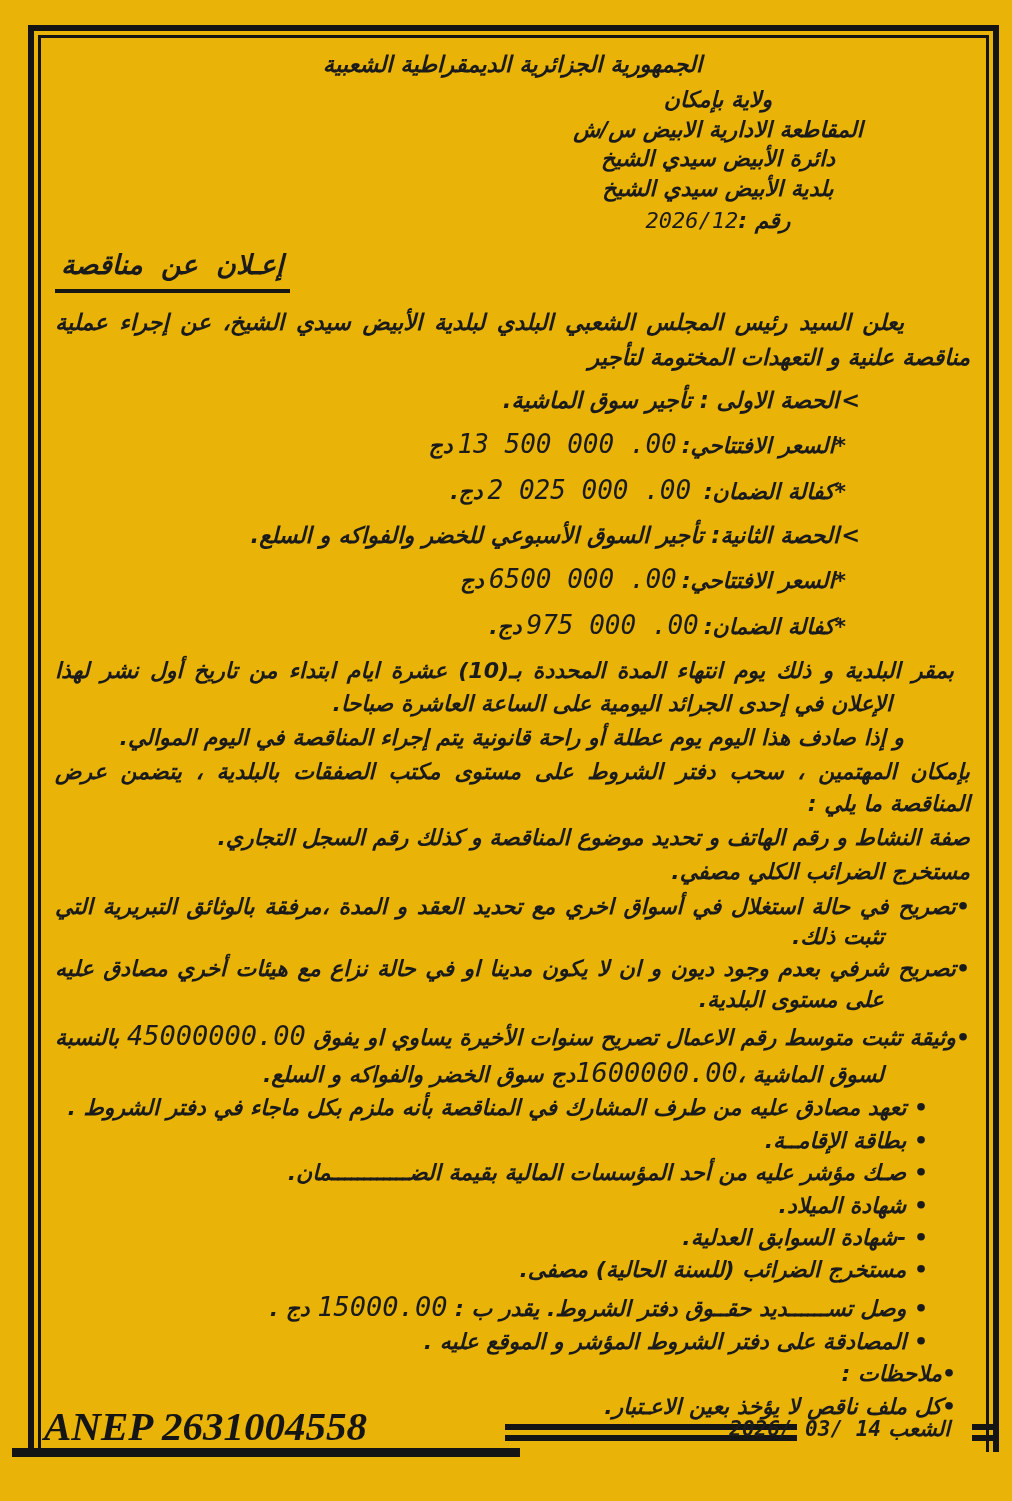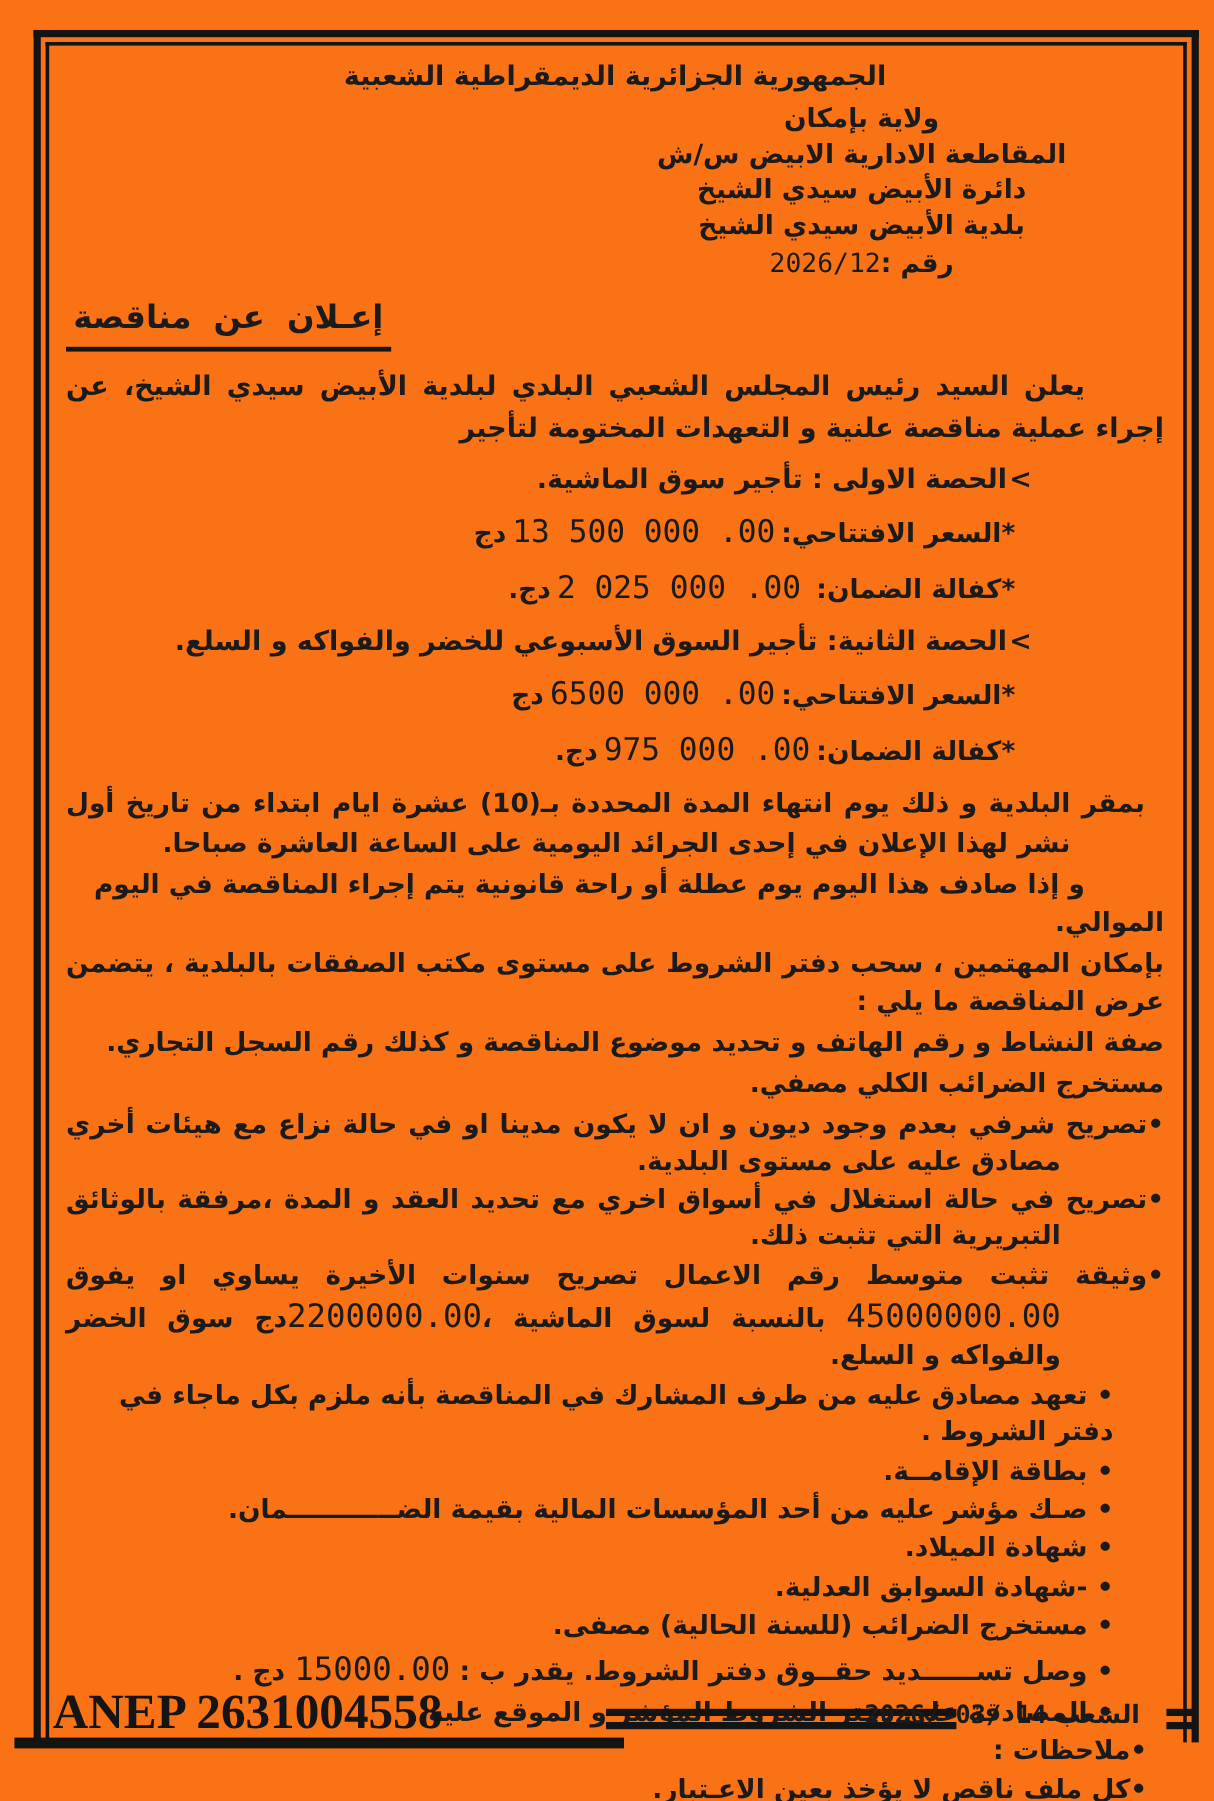--- a/index.html
+++ b/index.html
@@ -1,20 +1,20 @@
 <!DOCTYPE html>
 <html lang="ar"><head>
 <meta charset="utf-8">
 <style>
   html,body{margin:0;padding:0;}
   body{
     width:1012px;height:1501px;position:relative;background:#ffffff;
     font-family:"DejaVu Sans",sans-serif;color:#1b1b1b;overflow:hidden;
   }
-  .sheet{position:absolute;inset:0;background:#f97316;}
+  .sheet{position:absolute;inset:0;background:#eab308;font-style:italic;}
   
   .frame-outer{
     position:absolute;left:28px;top:25px;right:13px;bottom:49px;
     border:6px solid #141414;border-bottom:none;
   }
   .frame-inner{
     position:absolute;left:4px;right:4px;top:4px;bottom:0;
     border:3px solid #141414;border-bottom:none;
   }
   .content{
@@ -105,23 +105,23 @@
             <div class="price-line"><span>*كفالة الضمان:</span><span class="num price-value" dir="ltr">975 000 .00</span><span>دج.</span></div>
           </div>
 
         <div class="para justify p-first">بمقر البلدية و ذلك يوم انتهاء المدة المحددة بـ(10) عشرة ايام ابتداء من تاريخ أول نشر لهذا الإعلان في إحدى الجرائد اليومية على الساعة العاشرة صباحا.</div>
         <div class="para ti70">و إذا صادف هذا اليوم يوم عطلة أو راحة قانونية يتم إجراء المناقصة في اليوم الموالي.</div>
         <div class="para justify">بإمكان المهتمين ، سحب دفتر الشروط على مستوى مكتب الصفقات بالبلدية ، يتضمن عرض المناقصة ما يلي :</div>
         <div class="para">صفة النشاط و رقم الهاتف و تحديد موضوع المناقصة و كذلك رقم السجل التجاري.</div>
         <div class="para">مستخرج الضرائب الكلي مصفي.</div>
 
         <div class="bullets" id="bullets">
+            <div class="b hang justify"><span>•</span><span>تصريح في حالة استغلال في أسواق اخري مع تحديد العقد و المدة ،مرفقة بالوثائق التبريرية التي تثبت ذلك.</span></div>
             <div class="b hang justify"><span>•</span><span>تصريح شرفي بعدم وجود ديون و ان لا يكون مدينا او في حالة نزاع مع هيئات أخري مصادق عليه على مستوى البلدية.</span></div>
-            <div class="b hang justify"><span>•</span><span>تصريح في حالة استغلال في أسواق اخري مع تحديد العقد و المدة ،مرفقة بالوثائق التبريرية التي تثبت ذلك.</span></div>
-            <div class="b hang justify"><span>•</span><span>وثيقة تثبت متوسط رقم الاعمال تصريح سنوات الأخيرة يساوي او يفوق </span><span class="num" dir="ltr">45000000.00</span><span> بالنسبة لسوق الماشية ،</span><span class="num" dir="ltr">2200000.00</span><span>دج سوق الخضر والفواكه و السلع.</span></div>
+            <div class="b hang justify"><span>•</span><span>وثيقة تثبت متوسط رقم الاعمال تصريح سنوات الأخيرة يساوي او يفوق </span><span class="num" dir="ltr">45000000.00</span><span> بالنسبة لسوق الماشية ،</span><span class="num" dir="ltr">1600000.00</span><span>دج سوق الخضر والفواكه و السلع.</span></div>
             <div class="b lvl1"><span>• </span><span>تعهد مصادق عليه من طرف المشارك في المناقصة بأنه ملزم بكل ماجاء في دفتر الشروط .</span></div>
             <div class="b lvl1"><span>• </span><span>بطاقة الإقامــة.</span></div>
             <div class="b lvl1"><span>• </span><span>صـك مؤشر عليه من أحد المؤسسات المالية بقيمة الضــــــــــــمان.</span></div>
             <div class="b lvl1"><span>• </span><span>شهادة الميلاد.</span></div>
             <div class="b lvl1"><span>• </span><span>-شهادة السوابق العدلية.</span></div>
             <div class="b lvl1"><span>• </span><span>مستخرج الضرائب (للسنة الحالية) مصفى.</span></div>
             <div class="b lvl1"><span>• </span><span>وصل تســــــديد حقــوق دفتر الشروط. يقدر ب : </span><span class="num" dir="ltr">15000.00</span><span> دج .</span></div>
             <div class="b lvl1"><span>• </span><span>المصادقة على دفتر الشروط المؤشر و الموقع عليه .</span></div>
             <div class="b lvl0s"><span>•</span><span>ملاحظات :</span></div>
             <div class="b lvl0s"><span>•</span><span>كل ملف ناقص لا يؤخذ بعين الاعـتبار.</span></div>

